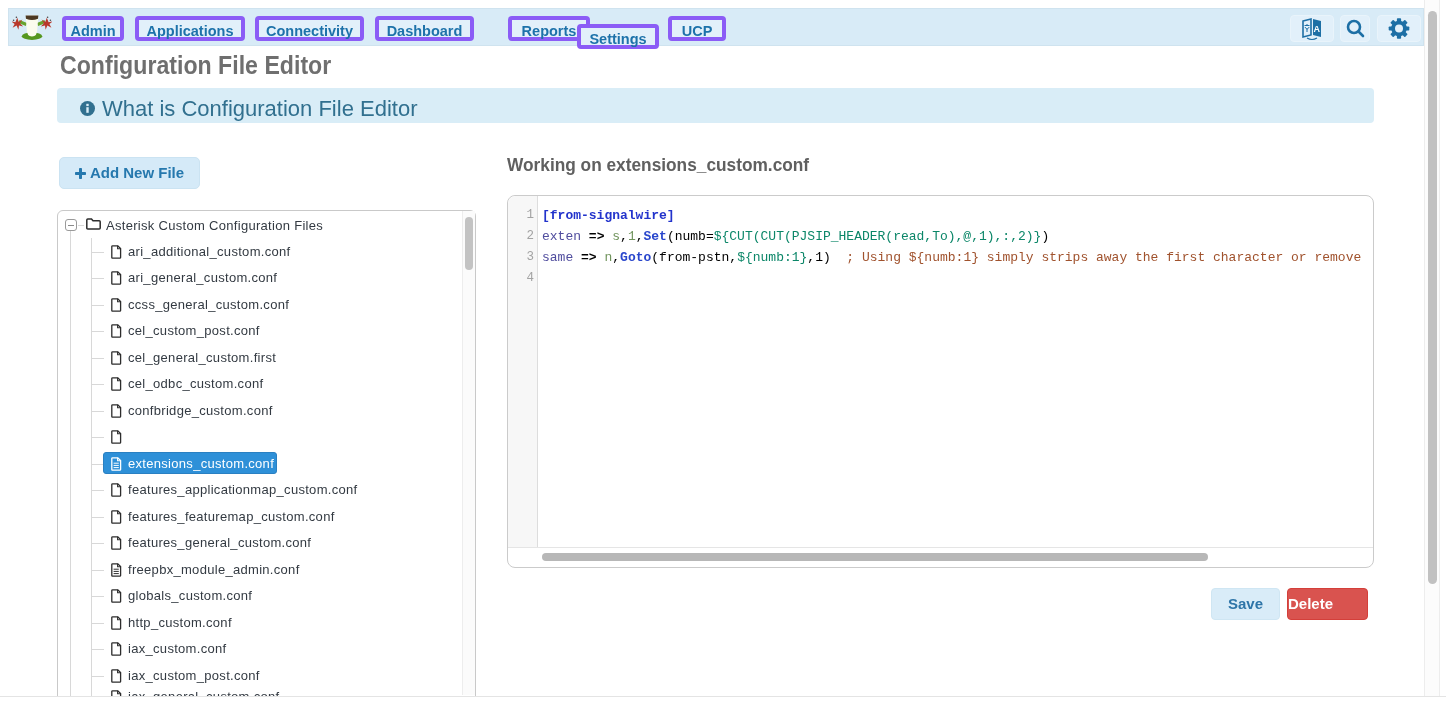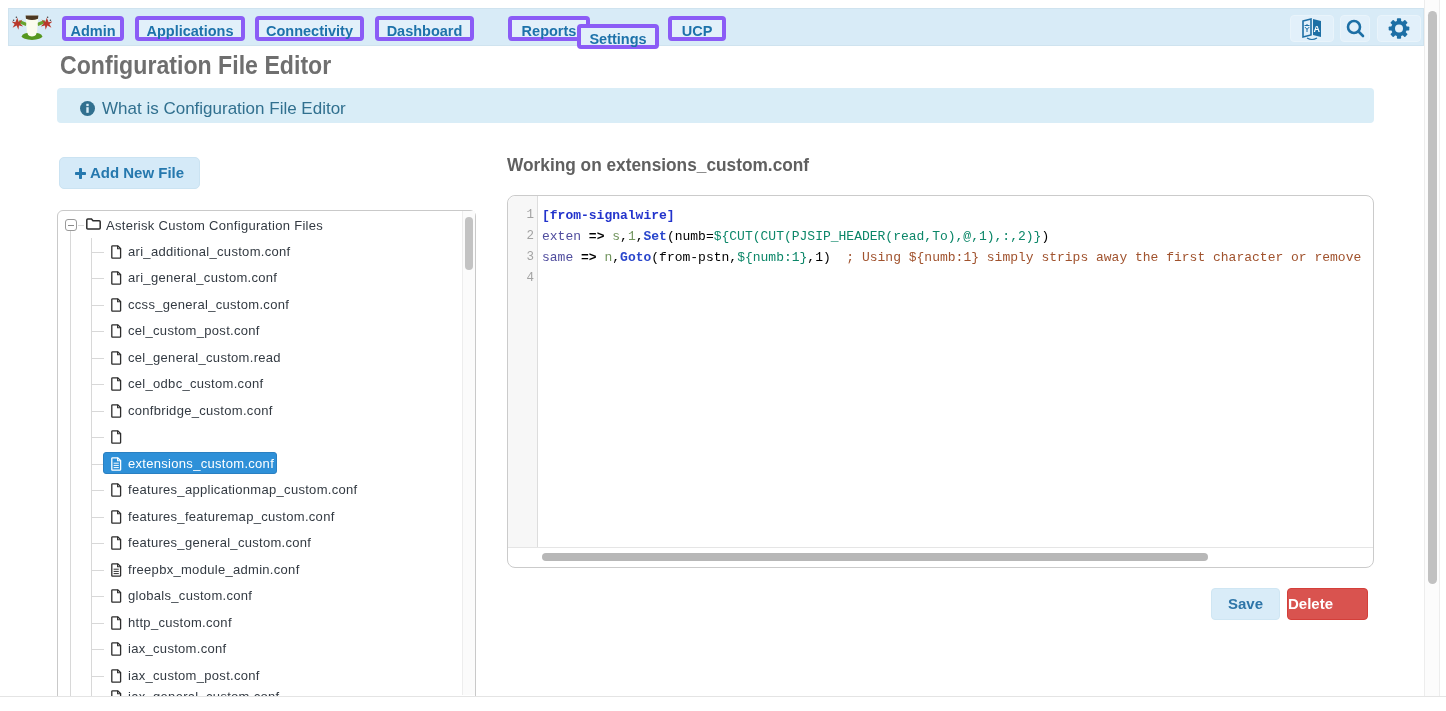--- a/index.html
+++ b/index.html
@@ -13,21 +13,21 @@
     border:4px solid #8b5cf6; border-radius:4px; color:#1d72aa; font-weight:bold;
     font-size:14.5px; text-align:center; line-height:23px; }
   .icobtn { position:absolute; top:15px; height:27px; background:#e2f0fa;
     border:1px solid #e9f4fb; border-radius:4px; }
   
   #h1 { left:60px; top:50px; font-size:26px; font-weight:bold; color:#6f6f6f;
     transform:scaleX(0.89); transform-origin:left top; white-space:nowrap; }
   
   #alert { left:57px; top:88px; width:1317px; height:35px; background:#d9edf7;
     border-radius:4px; }
-  #alert .txt { position:absolute; left:45px; top:3px; line-height:35px; font-size:17px;
+  #alert .txt { position:absolute; left:45px; top:3px; line-height:35px; font-size:22px;
     color:#31708f; white-space:nowrap;}
   
   #addbtn { left:59px; top:157px; width:141px; height:32px; background:#d5eaf8;
     border:1px solid #cbe3f2; border-radius:5px; color:#2578ae; font-weight:bold;
     font-size:15px; text-align:center; line-height:30px; }
   
   #tree { left:57px; top:210px; width:419px; height:540px; background:#fff;
     border:1px solid #c9c9c9; border-radius:6px; }
   .vline { position:absolute; width:1px; background:#d8d8d8; }
   .hline { position:absolute; height:1px; background:#d8d8d8; }
@@ -203,21 +203,21 @@
     <svg class="abs" style="left:111px; top:324.0px;" width="11" height="14" viewBox="0 0 11 14">
       <path d="M1.6 0.8 L6.8 0.8 L9.6 3.6 L9.6 12.4 Q9.6 13.2 8.8 13.2 L1.6 13.2 Q0.8 13.2 0.8 12.4 L0.8 1.6 Q0.8 0.8 1.6 0.8 Z" fill="none" stroke="#2d2d2d" stroke-width="1.3"></path>
       <path d="M6.6 0.8 L6.6 3.8 L9.6 3.8" fill="none" stroke="#2d2d2d" stroke-width="1.1"></path>
     </svg>
     <div class="trow" style="left:128px; top:324.0px;">cel_custom_post.conf</div>
     <div class="hline" style="left:91px; top:357.5px; width:13px;"></div>
     <svg class="abs" style="left:111px; top:350.5px;" width="11" height="14" viewBox="0 0 11 14">
       <path d="M1.6 0.8 L6.8 0.8 L9.6 3.6 L9.6 12.4 Q9.6 13.2 8.8 13.2 L1.6 13.2 Q0.8 13.2 0.8 12.4 L0.8 1.6 Q0.8 0.8 1.6 0.8 Z" fill="none" stroke="#2d2d2d" stroke-width="1.3"></path>
       <path d="M6.6 0.8 L6.6 3.8 L9.6 3.8" fill="none" stroke="#2d2d2d" stroke-width="1.1"></path>
     </svg>
-    <div class="trow" style="left:128px; top:350.5px;">cel_general_custom.read</div>
+    <div class="trow" style="left:128px; top:350.5px;">cel_general_custom.first</div>
     <div class="hline" style="left:91px; top:384.0px; width:13px;"></div>
     <svg class="abs" style="left:111px; top:377.0px;" width="11" height="14" viewBox="0 0 11 14">
       <path d="M1.6 0.8 L6.8 0.8 L9.6 3.6 L9.6 12.4 Q9.6 13.2 8.8 13.2 L1.6 13.2 Q0.8 13.2 0.8 12.4 L0.8 1.6 Q0.8 0.8 1.6 0.8 Z" fill="none" stroke="#2d2d2d" stroke-width="1.3"></path>
       <path d="M6.6 0.8 L6.6 3.8 L9.6 3.8" fill="none" stroke="#2d2d2d" stroke-width="1.1"></path>
     </svg>
     <div class="trow" style="left:128px; top:377.0px;">cel_odbc_custom.conf</div>
     <div class="hline" style="left:91px; top:410.5px; width:13px;"></div>
     <svg class="abs" style="left:111px; top:403.5px;" width="11" height="14" viewBox="0 0 11 14">
       <path d="M1.6 0.8 L6.8 0.8 L9.6 3.6 L9.6 12.4 Q9.6 13.2 8.8 13.2 L1.6 13.2 Q0.8 13.2 0.8 12.4 L0.8 1.6 Q0.8 0.8 1.6 0.8 Z" fill="none" stroke="#2d2d2d" stroke-width="1.3"></path>
       <path d="M6.6 0.8 L6.6 3.8 L9.6 3.8" fill="none" stroke="#2d2d2d" stroke-width="1.1"></path>

